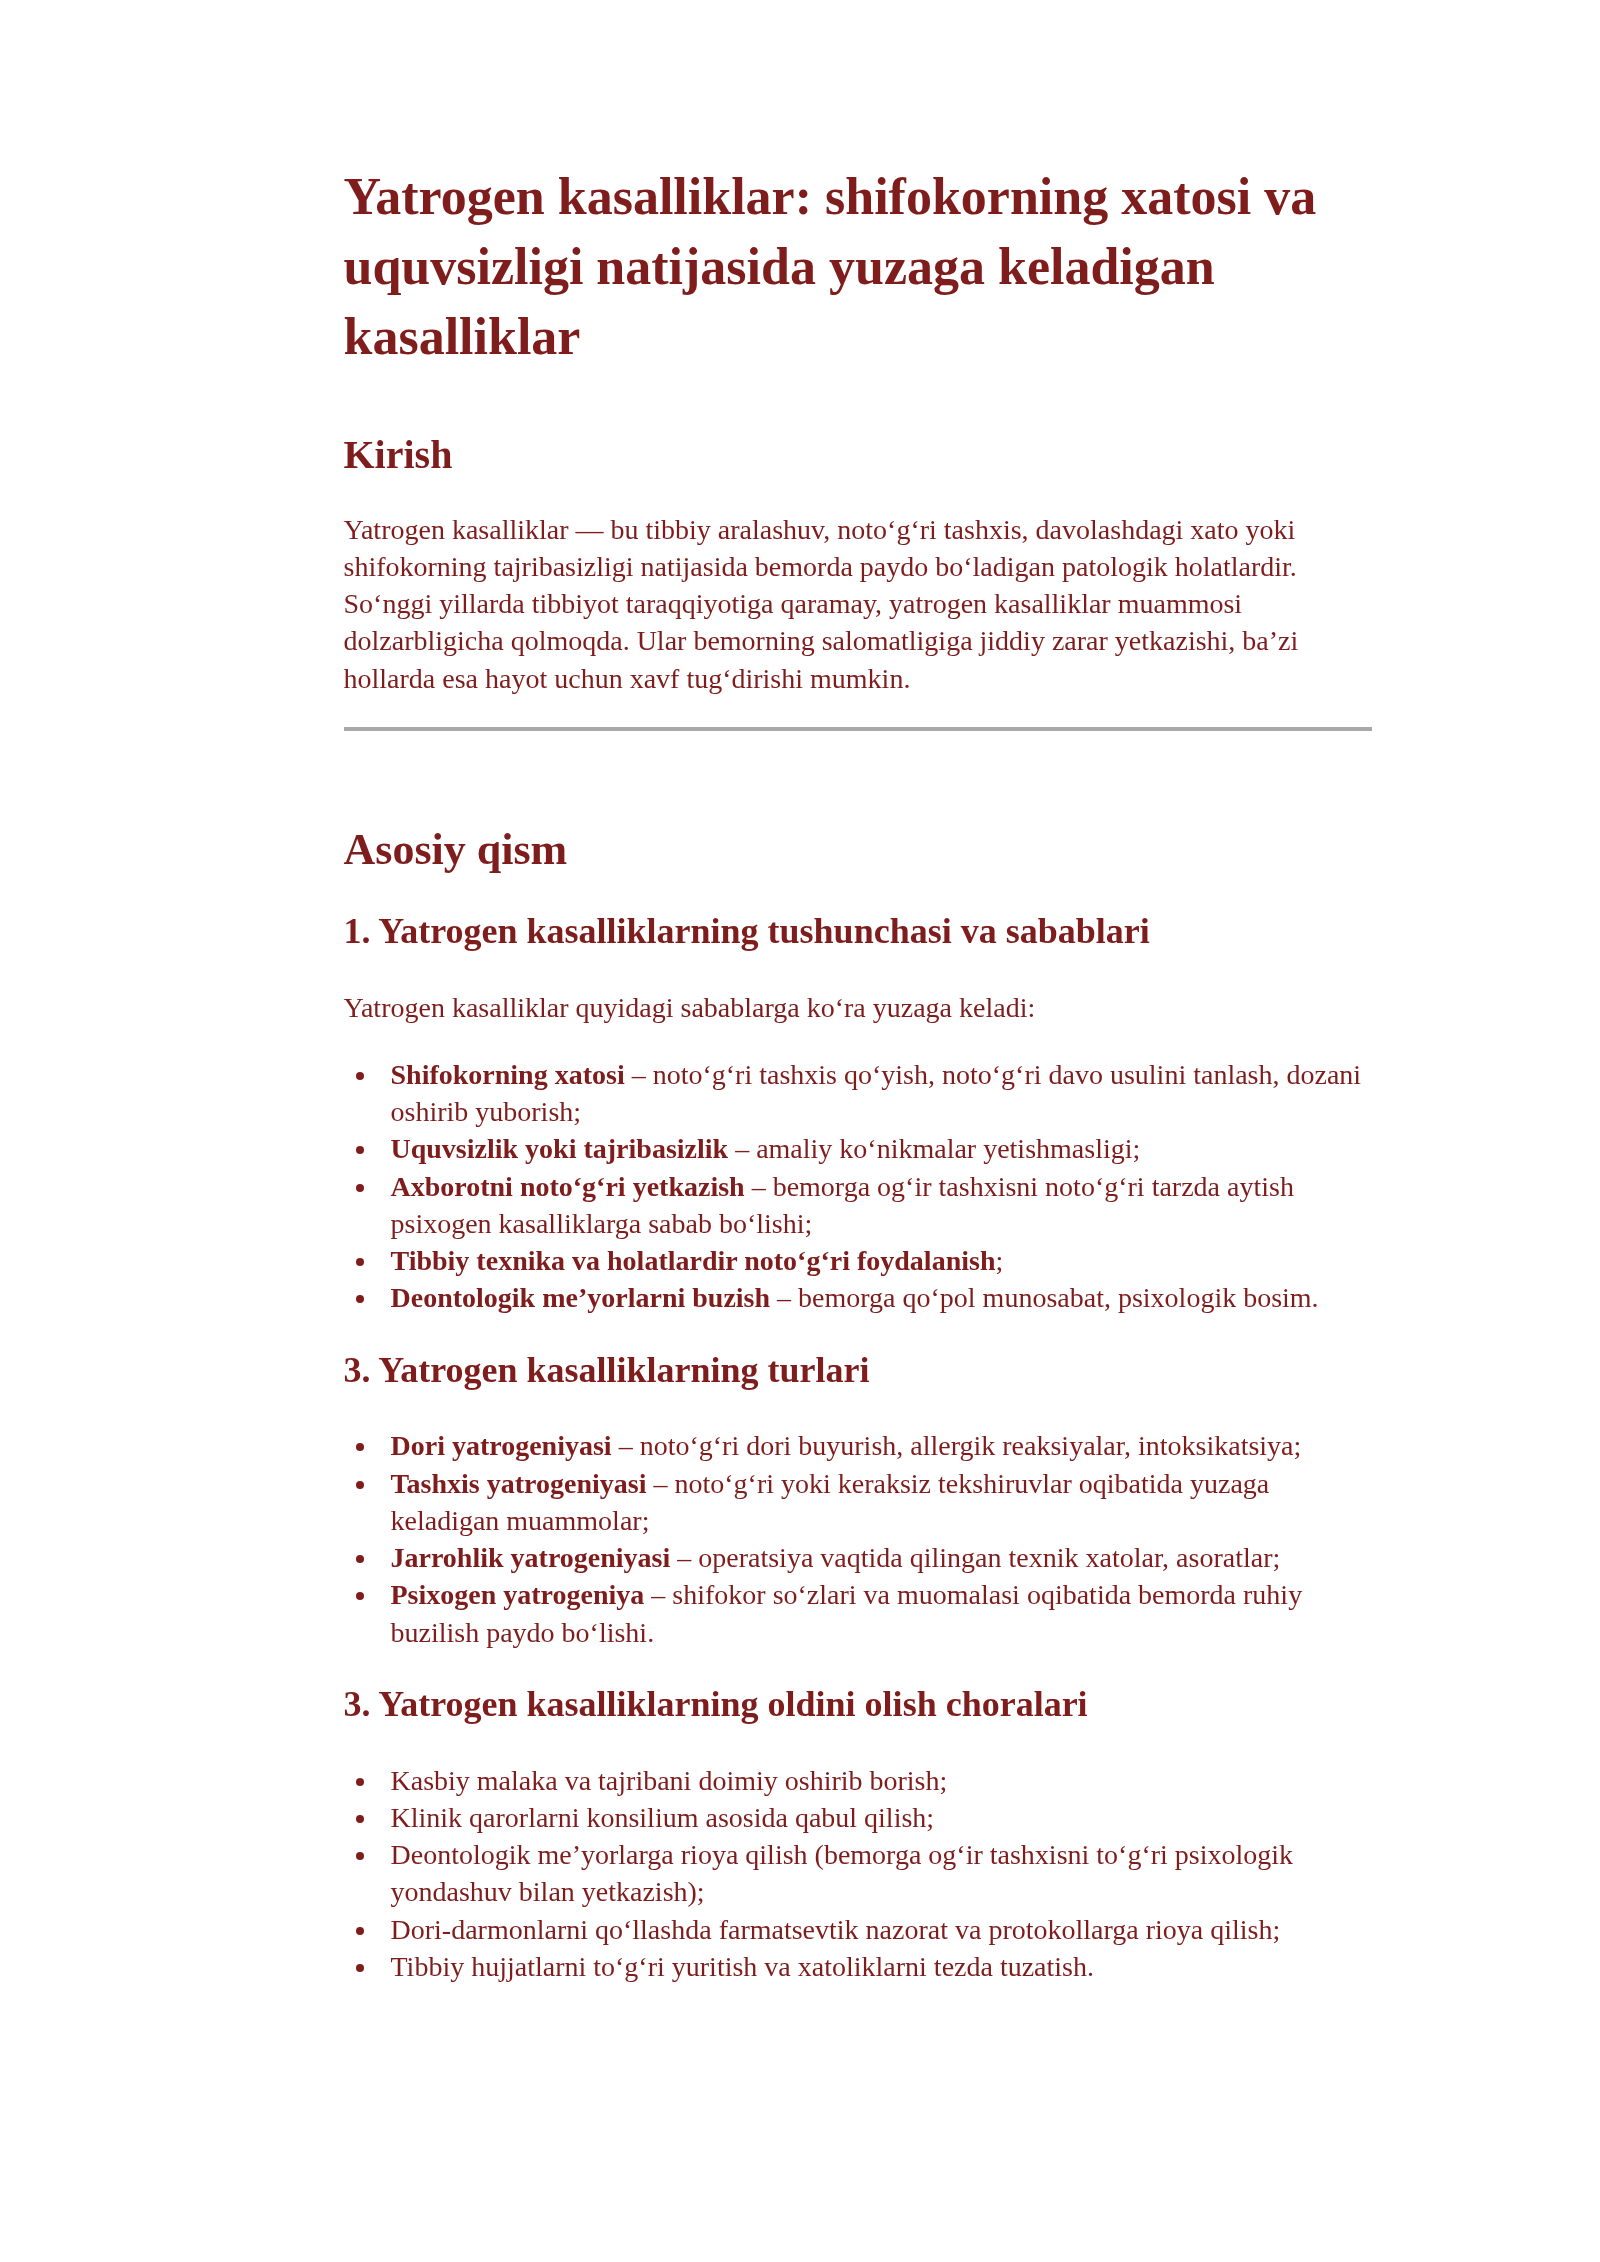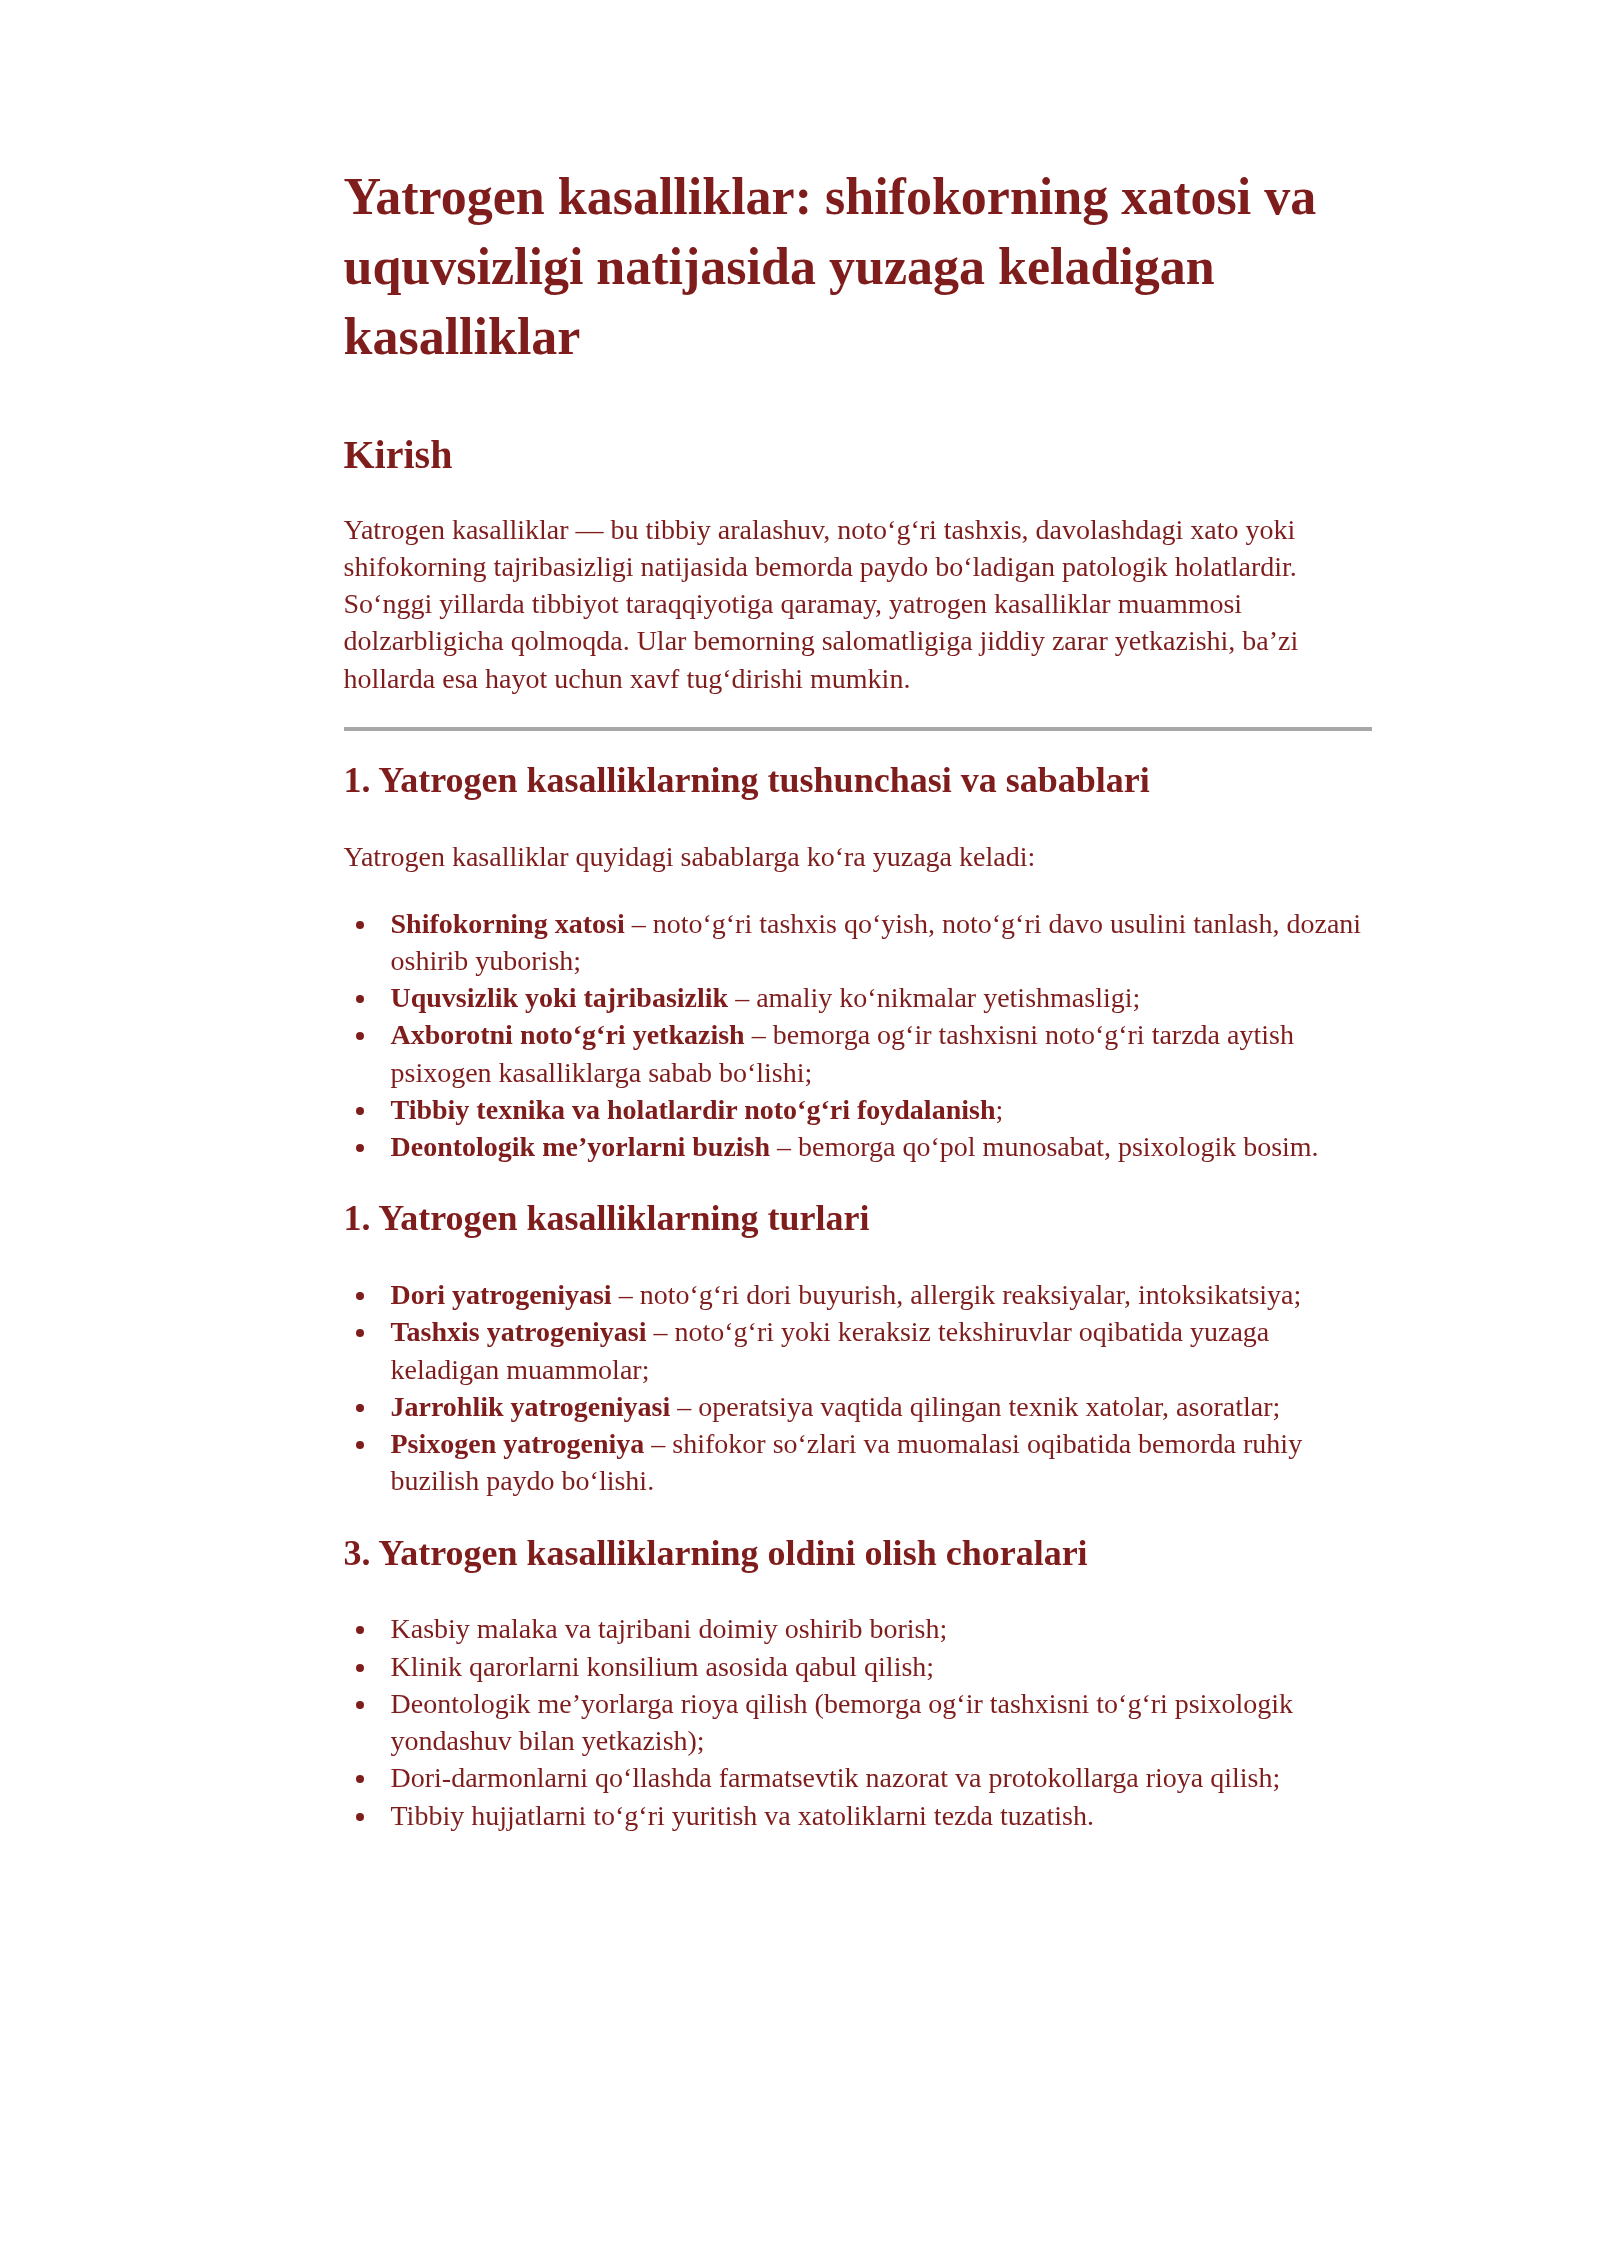--- a/index.html
+++ b/index.html
@@ -69,36 +69,37 @@
 
 <main class="page">
   <h1 class="doc-title">Yatrogen kasalliklar: shifokorning xatosi va uquvsizligi natijasida yuzaga keladigan kasalliklar</h1>
 
   <h2 class="h2-kirish">Kirish</h2>
 
   <p class="body-par">Yatrogen kasalliklar — bu tibbiy aralashuv, noto‘g‘ri tashxis, davolashdagi xato yoki shifokorning tajribasizligi natijasida bemorda paydo bo‘ladigan patologik holatlardir. So‘nggi yillarda tibbiyot taraqqiyotiga qaramay, yatrogen kasalliklar muammosi dolzarbligicha qolmoqda. Ular bemorning salomatligiga jiddiy zarar yetkazishi, ba’zi hollarda esa hayot uchun xavf tug‘dirishi mumkin.</p>
 
   <hr class="divider">
 
+  <h2 class="h2-main">Asosiy qism</h2>
 
   <div>
   <section>
     <h3 class="section-heading">1. Yatrogen kasalliklarning tushunchasi va sabablari</h3>
     <p class="body-par">Yatrogen kasalliklar quyidagi sabablarga ko‘ra yuzaga keladi:</p>
     <ul class="bullet-list">
           <li><strong>Shifokorning xatosi</strong><span> – noto‘g‘ri tashxis qo‘yish, noto‘g‘ri davo usulini tanlash, dozani oshirib yuborish;</span></li>
           <li><strong>Uquvsizlik yoki tajribasizlik</strong><span> – amaliy ko‘nikmalar yetishmasligi;</span></li>
           <li><strong>Axborotni noto‘g‘ri yetkazish</strong><span> – bemorga og‘ir tashxisni noto‘g‘ri tarzda aytish psixogen kasalliklarga sabab bo‘lishi;</span></li>
           <li><strong>Tibbiy texnika va holatlardir noto‘g‘ri foydalanish</strong><span>;</span></li>
           <li><strong>Deontologik me’yorlarni buzish</strong><span> – bemorga qo‘pol munosabat, psixologik bosim.</span></li>
         </ul>
   </section>
 
   <section>
-    <h3 class="section-heading">1. Yatrogen kasalliklarning turlari</h3>
+    <h3 class="section-heading">3. Yatrogen kasalliklarning turlari</h3>
 
     <ul class="bullet-list">
           <li><strong>Dori yatrogeniyasi</strong><span> – noto‘g‘ri dori buyurish, allergik reaksiyalar, intoksikatsiya;</span></li>
           <li><strong>Tashxis yatrogeniyasi</strong><span> – noto‘g‘ri yoki keraksiz tekshiruvlar oqibatida yuzaga keladigan muammolar;</span></li>
           <li><strong>Jarrohlik yatrogeniyasi</strong><span> – operatsiya vaqtida qilingan texnik xatolar, asoratlar;</span></li>
           <li><strong>Psixogen yatrogeniya</strong><span> – shifokor so‘zlari va muomalasi oqibatida bemorda ruhiy buzilish paydo bo‘lishi.</span></li>
         </ul>
   </section>
 
   <section>

